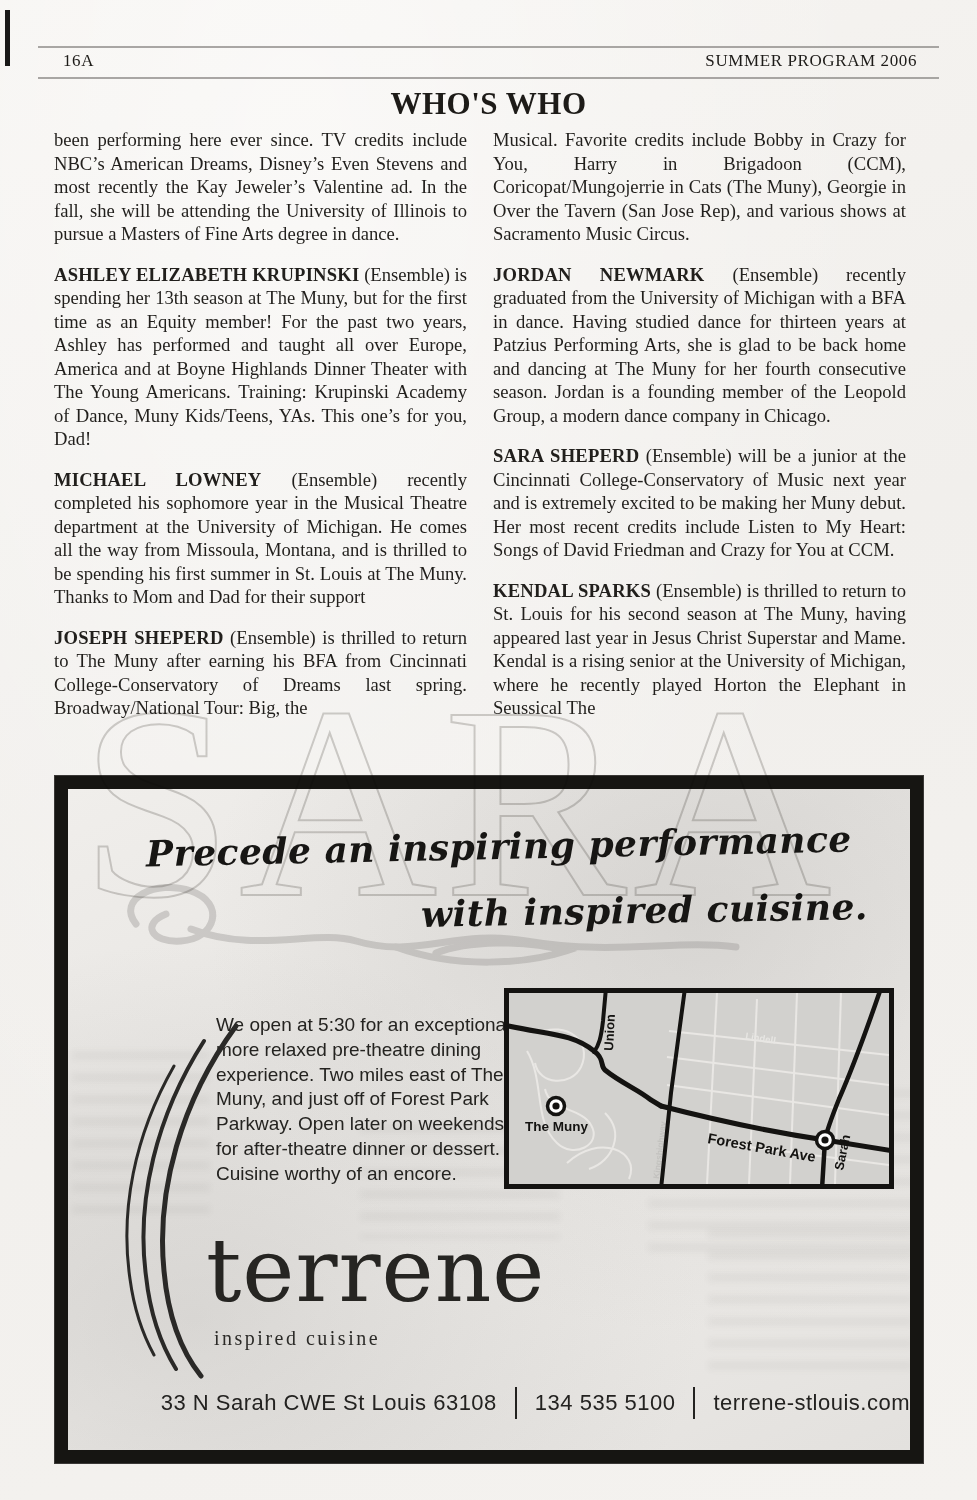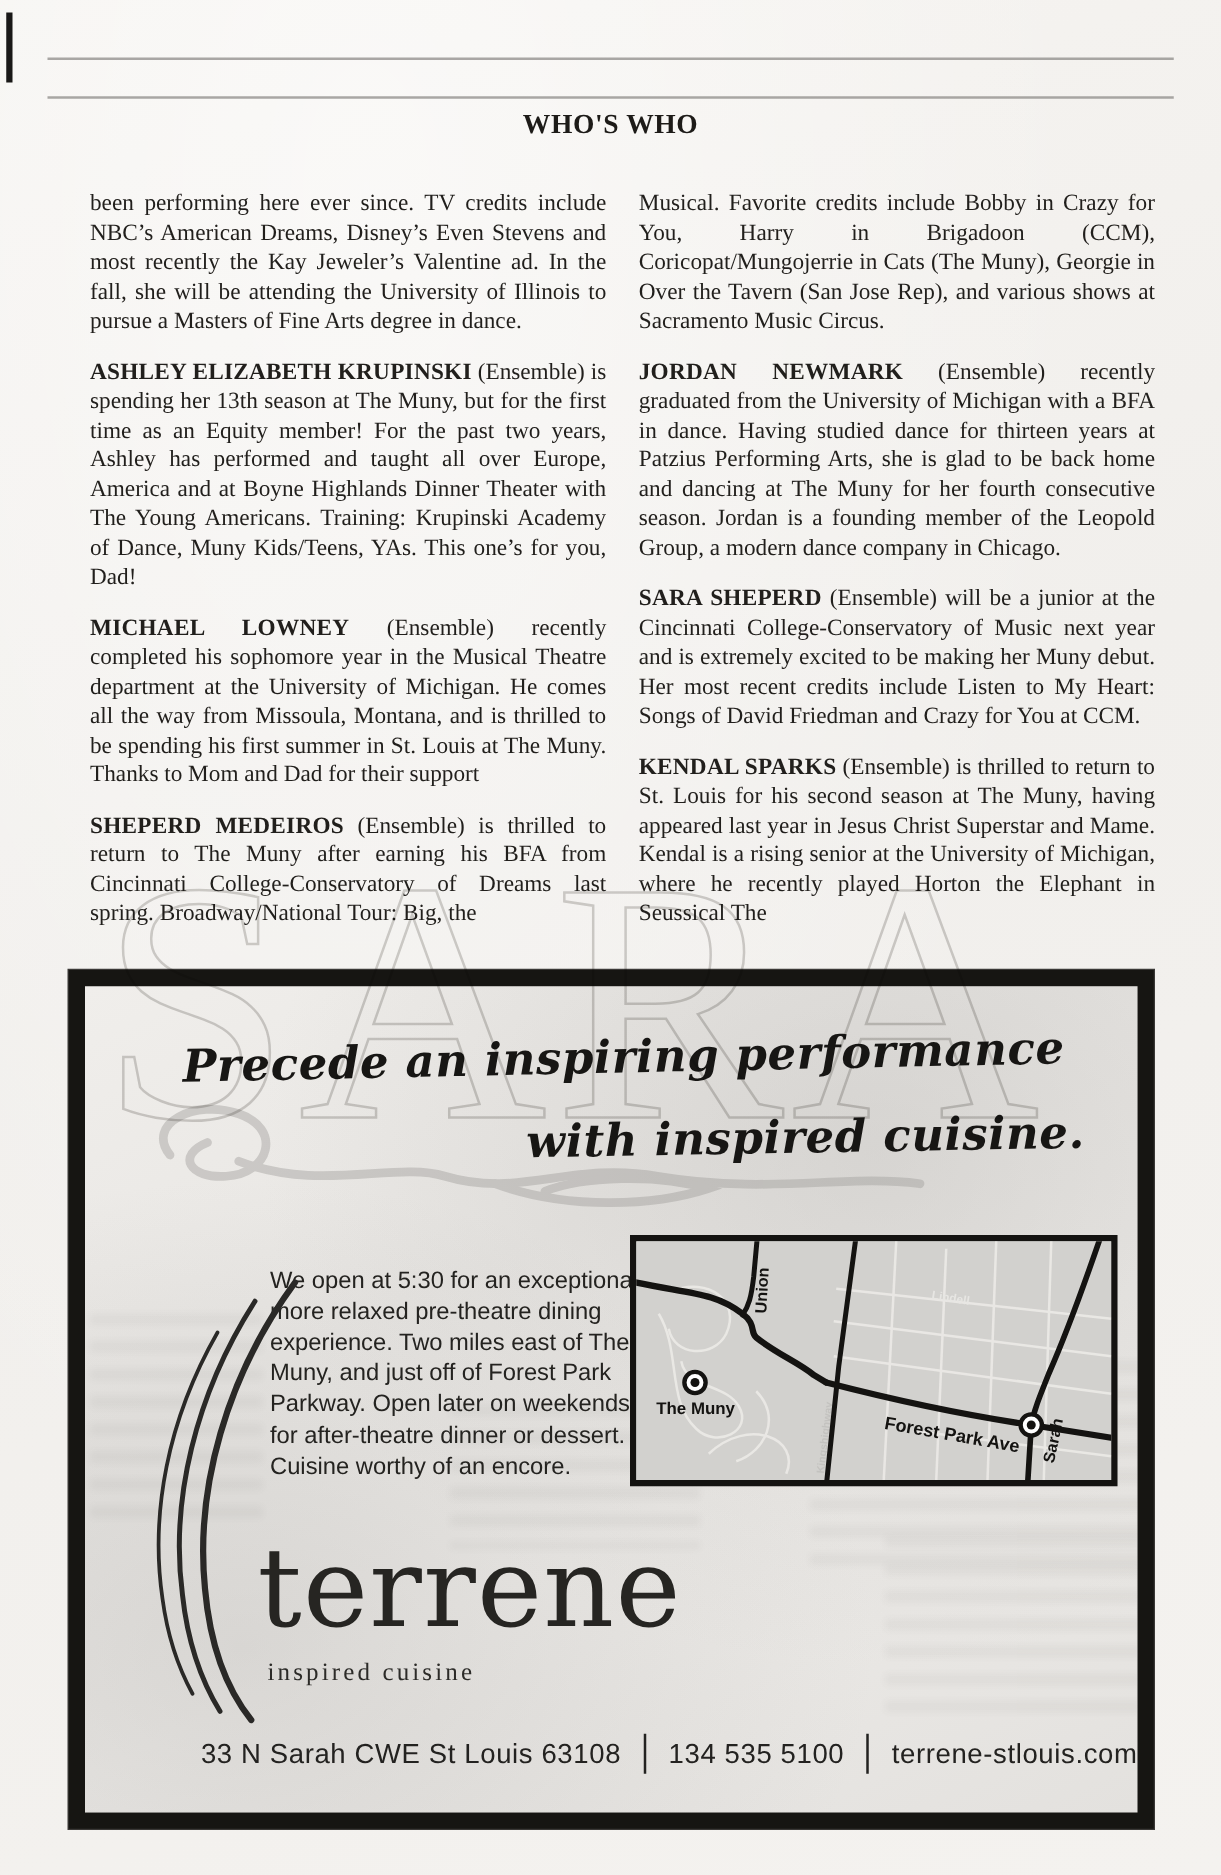--- a/index.html
+++ b/index.html
@@ -8,23 +8,23 @@
     background:
       radial-gradient(ellipse at 30% 10%, rgba(255,255,255,.5), rgba(255,255,255,0) 60%),
       linear-gradient(160deg,#f6f4f1 0%, #f1efec 45%, #f4f2ef 100%);
     font-family:"Liberation Serif",serif;color:#1d1b18;overflow:hidden;
   }
   .scan-sliver{position:absolute;left:5px;top:10px;width:5px;height:56px;background:#191817;}
   .rule{position:absolute;left:38px;right:38px;height:2px;background:#8d8b88;opacity:.75;}
   .rule-top{top:46px;}
   .rule-bottom{top:77px;}
   .header-row{position:absolute;left:63px;right:60px;top:51px;display:flex;justify-content:space-between;font-size:17px;letter-spacing:.6px;}
-  .section-title{position:absolute;top:86px;left:0;right:0;text-align:center;font-size:22px;font-weight:bold;letter-spacing:.5px;}
+  .section-title{position:absolute;top:86px;left:0;right:0;text-align:center;font-size:31px;font-weight:bold;letter-spacing:.5px;}
 
-  .columns{position:absolute;top:128px;left:72px;width:853px;display:flex;gap:26px;margin-top:23px;}
+  .columns{position:absolute;top:128px;left:54px;width:853px;display:flex;gap:26px;}
   .col{width:413px;text-align:justify;font-size:18.6px;line-height:23.5px;color:#211f1c;}
   .col p{margin:0 0 17px 0;}
   .run-b{font-weight:bold;letter-spacing:.2px;}
   .run-i{}
 
   
   .wm{position:absolute;z-index:6;pointer-events:none;font-family:"Liberation Serif",serif;
       color:transparent;-webkit-text-stroke:2px #aeacaa;mix-blend-mode:multiply;opacity:.55;line-height:1;}
   .wm-the{left:185px;top:430px;font-size:290px;letter-spacing:8px;}
   .wm-muny{left:80px;top:665px;font-size:275px;letter-spacing:6px;}
@@ -66,30 +66,34 @@
       gap:18px;font-family:"Liberation Sans",sans-serif;font-size:22px;color:#232220;letter-spacing:.5px;}
   .contact .bar{width:2px;height:32px;background:#232220;}
 </style>
 </head>
 <body>
 
 <div class="page">
   <div class="scan-sliver"></div>
 
   <div class="rule rule-top"></div>
+  <div class="header-row">
+    <span>16A</span>
+    <span>SUMMER PROGRAM 2006</span>
+  </div>
   <div class="rule rule-bottom"></div>
 
   <div class="section-title">WHO'S WHO</div>
 
   <div class="columns">
     <div class="col">
       <p><span>been performing here ever since. TV credits include NBC’s </span><span class="run-i">American Dreams</span><span>, Disney’s </span><span class="run-i">Even Stevens</span><span> and most recently the Kay Jeweler’s Valentine ad. In the fall, she will be attending the University of Illinois to pursue a Masters of Fine Arts degree in dance.</span></p>
       <p><span class="run-b">ASHLEY ELIZABETH KRUPINSKI</span><span> (</span><span class="run-i">Ensemble</span><span>) is spending her 13th season at The Muny, but for the first time as an Equity member! For the past two years, Ashley has performed and taught all over Europe, America and at Boyne Highlands Dinner Theater with The Young Americans. Training: Krupinski Academy of Dance, Muny Kids/Teens, YAs. This one’s for you, Dad!</span></p>
       <p><span class="run-b">MICHAEL LOWNEY</span><span> (</span><span class="run-i">Ensemble</span><span>) recently completed his sophomore year in the Musical Theatre department at the University of Michigan. He comes all the way from Missoula, Montana, and is thrilled to be spending his first summer in St. Louis at The Muny. Thanks to Mom and Dad for their support</span></p>
-      <p><span class="run-b">SHEPERD MEDEIROS</span><span> (</span><span class="run-i">Ensemble</span><span>) is thrilled to return to The Muny after earning his BFA from Cincinnati College-Conservatory of Dreams last spring. Broadway/National Tour: </span><span class="run-i">Big, the</span></p>
+      <p><span class="run-b">JOSEPH SHEPERD</span><span> (</span><span class="run-i">Ensemble</span><span>) is thrilled to return to The Muny after earning his BFA from Cincinnati College-Conservatory of Dreams last spring. Broadway/National Tour: </span><span class="run-i">Big, the</span></p>
     </div>
     <div class="col">
       <p><span class="run-i">Musical</span><span>. Favorite credits include Bobby in </span><span class="run-i">Crazy for You</span><span>, Harry in </span><span class="run-i">Brigadoon</span><span> (CCM), Coricopat/Mungojerrie in </span><span class="run-i">Cats</span><span> (The Muny), Georgie in </span><span class="run-i">Over the Tavern</span><span> (San Jose Rep), and various shows at Sacramento Music Circus.</span></p>
       <p><span class="run-b">JORDAN NEWMARK</span><span> (</span><span class="run-i">Ensemble</span><span>) recently graduated from the University of Michigan with a BFA in dance. Having studied dance for thirteen years at Patzius Performing Arts, she is glad to be back home and dancing at The Muny for her fourth consecutive season. Jordan is a founding member of the Leopold Group, a modern dance company in Chicago.</span></p>
       <p><span class="run-b">SARA SHEPERD</span><span> (</span><span class="run-i">Ensemble</span><span>) will be a junior at the Cincinnati College-Conservatory of Music next year and is extremely excited to be making her Muny debut. Her most recent credits include </span><span class="run-i">Listen to My Heart: Songs of David Friedman</span><span> and </span><span class="run-i">Crazy for You</span><span> at CCM.</span></p>
       <p><span class="run-b">KENDAL SPARKS</span><span> (</span><span class="run-i">Ensemble</span><span>) is thrilled to return to St. Louis for his second season at The Muny, having appeared last year in </span><span class="run-i">Jesus Christ Superstar</span><span> and </span><span class="run-i">Mame</span><span>.  Kendal is a  rising senior at the University of Michigan, where he recently played Horton the Elephant in </span><span class="run-i">Seussical The</span></p>
     </div>
   </div>
 
   <div class="ad">

